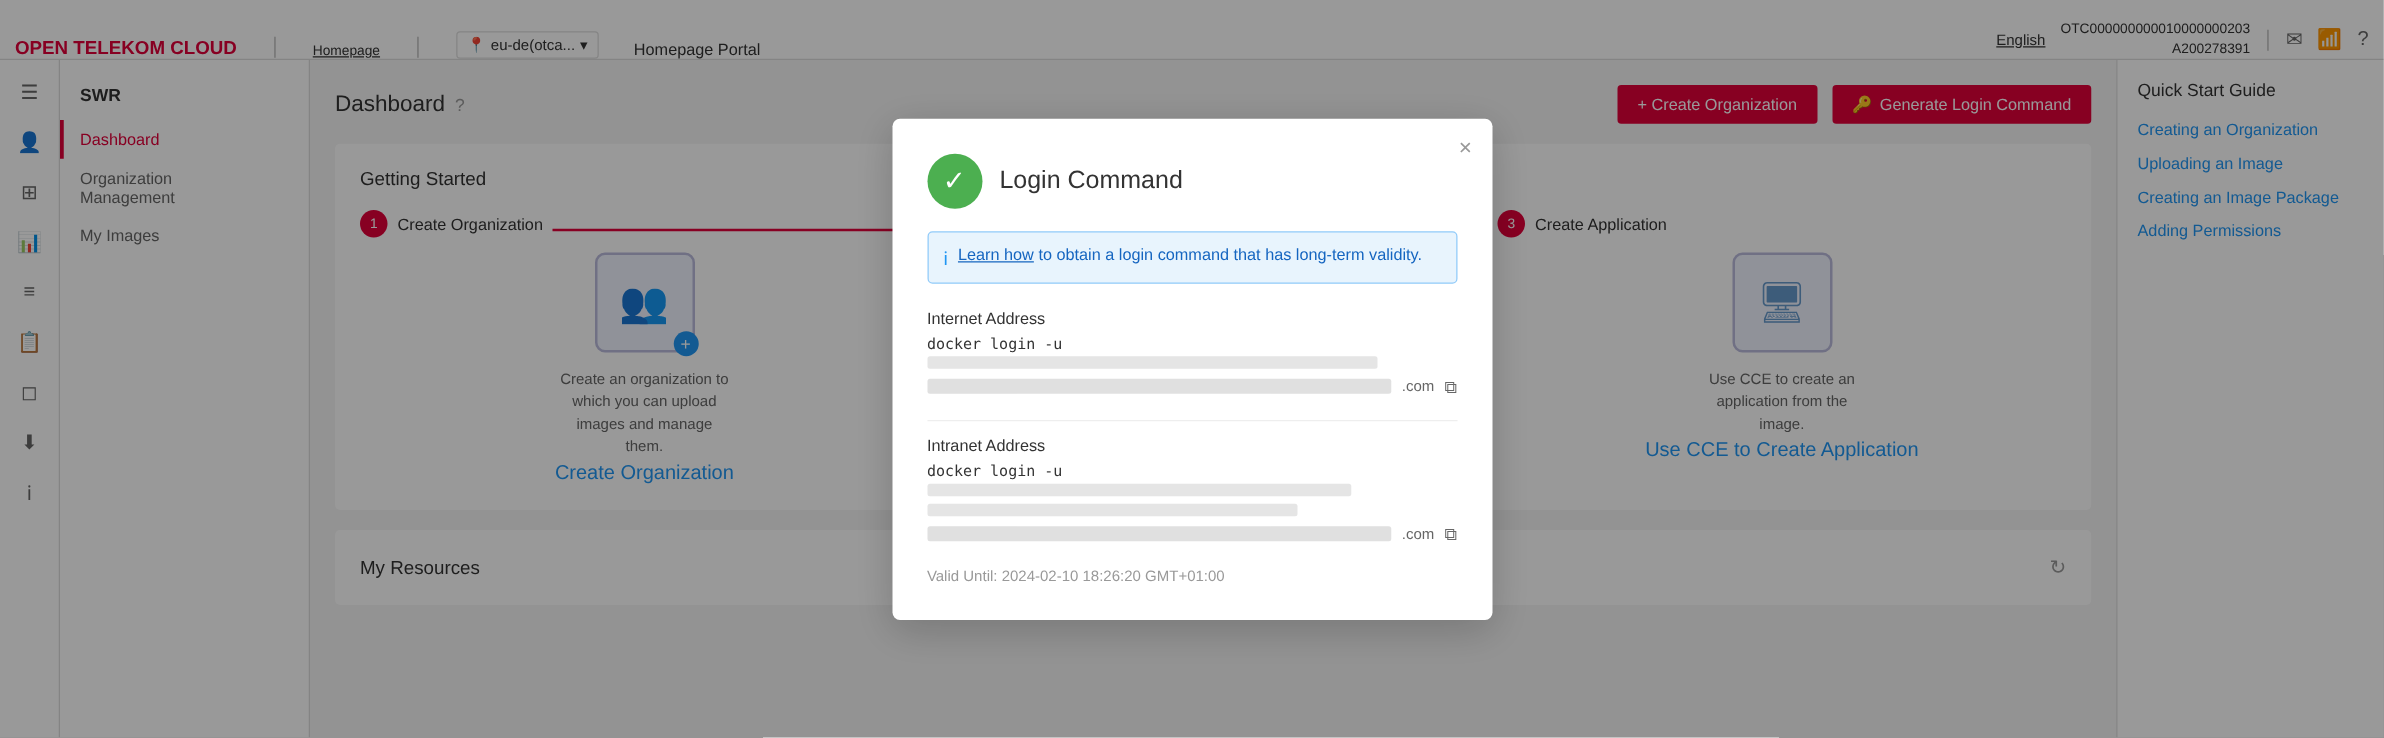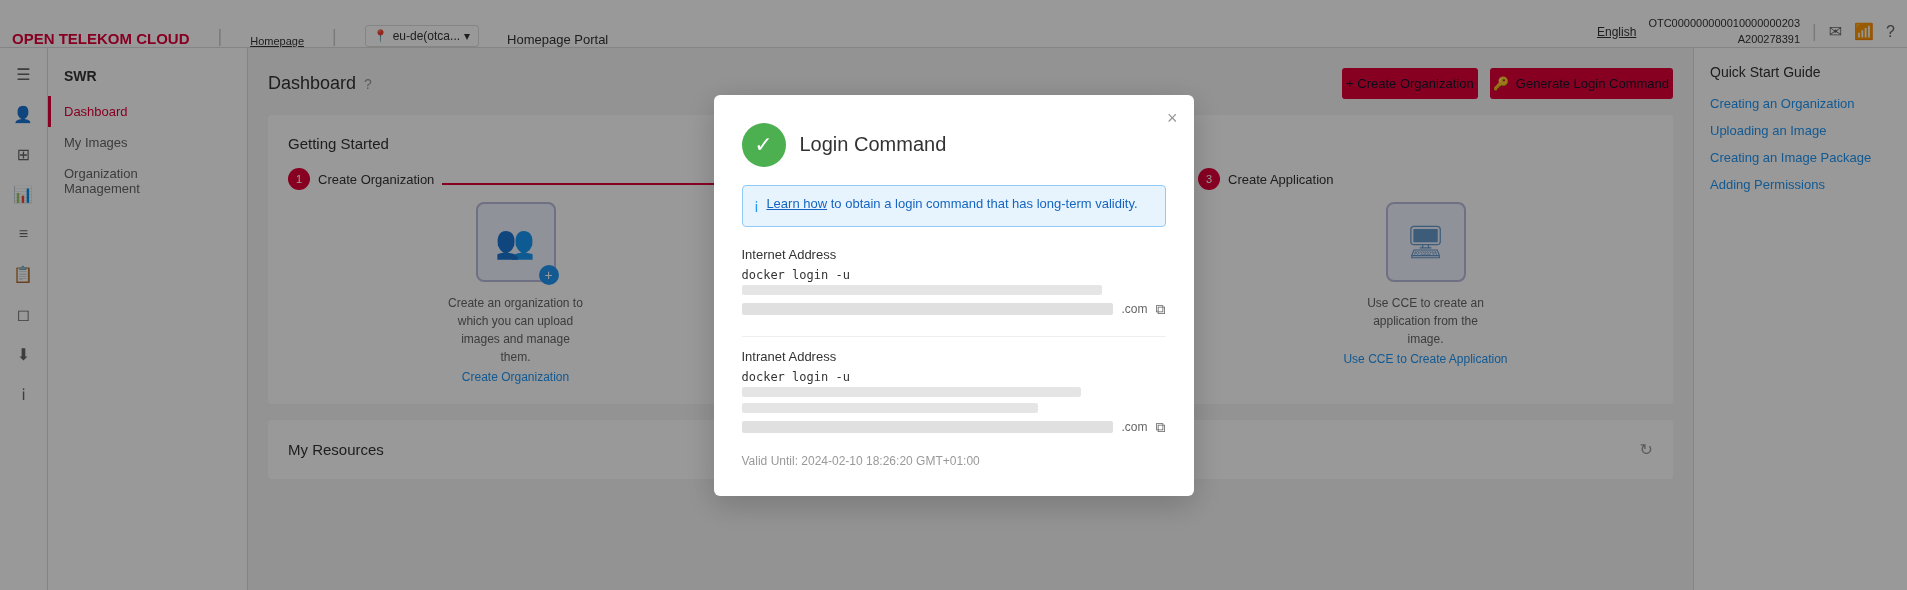--- a/index.html
+++ b/index.html
@@ -54,21 +54,21 @@
     .main-content { flex: 1; padding: 20px; overflow-y: auto; background: #f5f5f5; }
 
     
     .page-header {
       display: flex; align-items: center; justify-content: space-between; margin-bottom: 16px;
     }
     .page-title { font-size: 18px; color: #333; font-weight: normal; display: flex; align-items: center; gap: 8px; }
     .help-icon { color: #999; font-size: 14px; cursor: pointer; }
     .header-buttons { display: flex; gap: 12px; }
     .btn-primary {
-      background: #e2003a; color: #0f172a; border: none; padding: 8px 4px;
+      background: #e2003a; color: #ffffff; border: none; padding: 8px 16px;
       border-radius: 3px; cursor: pointer; font-size: 13px; white-space: nowrap;
       display: flex; align-items: center; gap: 6px;
     }
 
     
     .section-card { background: #fff; border-radius: 4px; padding: 20px; margin-bottom: 16px; }
     .section-title { font-size: 15px; color: #333; margin-bottom: 16px; }
 
     
     .steps-row { display: flex; align-items: flex-start; gap: 0; }
@@ -85,21 +85,21 @@
       border: 2px solid #bbd; border-radius: 8px;
       display: flex; align-items: center; justify-content: center;
       background: #f0f4ff; color: #6699cc; font-size: 32px; position: relative;
     }
     .step-icon .plus-badge {
       position: absolute; bottom: -5px; right: -5px;
       width: 20px; height: 20px; border-radius: 50%; background: #2196f3;
       color: #fff; font-size: 14px; display: flex; align-items: center; justify-content: center;
     }
     .step-desc { text-align: center; color: #666; font-size: 12px; line-height: 1.5; max-width: 140px; }
-    .step-link { color: #2196f3; cursor: pointer; text-decoration: none; display: block; margin-top: 4px; text-align: center; font-size: 12px; }
+    .step-link { color: #2196f3; cursor: pointer; text-decoration: none; display: block; margin-top: 4px; text-align: center; font-size: 16px; }
 
     
     .resources-header { display: flex; align-items: center; justify-content: space-between; }
     .resources-title { font-size: 15px; color: #333; }
     .refresh-icon { color: #999; font-size: 16px; cursor: pointer; }
 
     
     .right-panel {
       width: 214px; background: #fff; border-left: 1px solid #ddd;
       padding: 16px; flex-shrink: 0;
@@ -189,22 +189,22 @@
     <div class="icon-btn">≡</div>
     <div class="icon-btn">📋</div>
     <div class="icon-btn">◻</div>
     <div class="icon-btn">⬇</div>
     <div class="icon-btn">ℹ</div>
   </div>
 
   <div class="left-sidebar">
     <div class="sidebar-title">SWR</div>
     <div class="sidebar-item active">Dashboard</div>
+    <div class="sidebar-item">Organization<br>Management</div>
     <div class="sidebar-item">My Images</div>
-    <div class="sidebar-item">Organization<br>Management</div>
   </div>
 
   <div class="main-content">
     <div class="page-header">
       <div class="page-title">
         <span>Dashboard</span>
         <span class="help-icon">?</span>
       </div>
       <div class="header-buttons">
         <button class="btn-primary">+ Create Organization</button>

